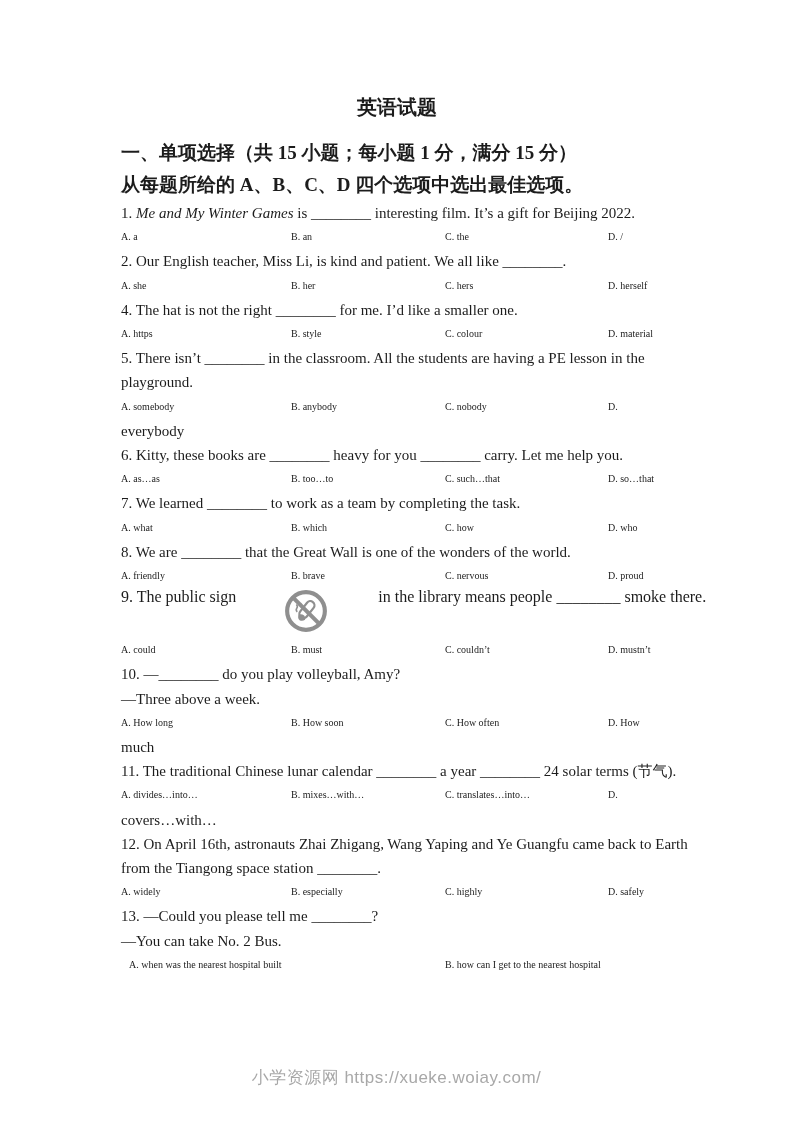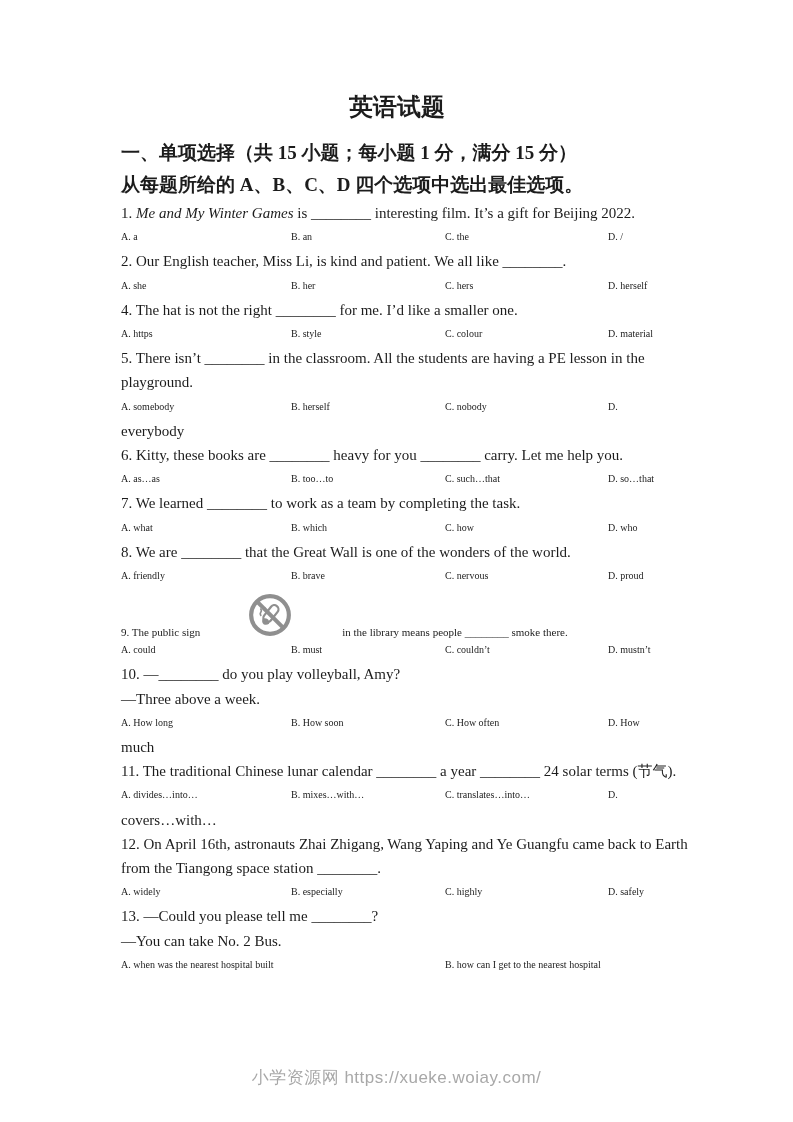--- a/index.html
+++ b/index.html
@@ -12,21 +12,21 @@
     overflow:hidden;
     margin:0 auto;
   }
   .content{
     position:absolute;
     left:121px;top:92px;
     width:552px;
   }
   .title{
     text-align:center;
-    font-size:24px;
+    font-size:20px;
     font-weight:bold;
     line-height:30px;
     margin:0 0 15px 0;
   }
   .h2{
     font-size:19px;
     font-weight:bold;
     line-height:32px;
     white-space:nowrap;
   }
@@ -39,27 +39,27 @@
     position:relative;
     height:24.2px;
     font-size:10px;
     line-height:24.2px;
   }
   .opts span{position:absolute;top:0;white-space:nowrap;}
   .oa{left:0;}
   .ob{left:170px;}
   .oc{left:324px;}
   .od{left:487px;}
-  .ow1{left:0;text-align:right;}
+  .ow1{left:8px;text-align:right;}
   .ow2{left:324px;}
   .q9line{
     display:flex;
-    align-items:flex-end;
+    align-items:flex-start;
     height:50px;
-    font-size:11px;
+    font-size:16px;
     white-space:nowrap;
     gap:40px;
   }
   .sign{
     color:var(--icon,#8f8f8f);
     margin:0 9px 0 7px;
     flex:0 0 auto;
     display:block;
   }
   .footer{
@@ -106,21 +106,21 @@
       <span class="oa">A. https</span>
       <span class="ob">B. style</span>
       <span class="oc">C. colour</span>
       <span class="od">D. material</span>
     </div>
 
     <div class="line">5. There isn’t ________ in the classroom. All the students are having a PE lesson in the</div>
     <div class="line">playground.</div>
     <div class="opts">
       <span class="oa">A. somebody</span>
-      <span class="ob">B. herself</span>
+      <span class="ob">B. anybody</span>
       <span class="oc">C. nobody</span>
       <span class="od">D.</span>
     </div>
     <div class="line">everybody</div>
 
     <div class="line">6. Kitty, these books are ________ heavy for you ________ carry. Let me help you.</div>
     <div class="opts">
       <span class="oa">A. as…as</span>
       <span class="ob">B. too…to</span>
       <span class="oc">C. such…that</span>

